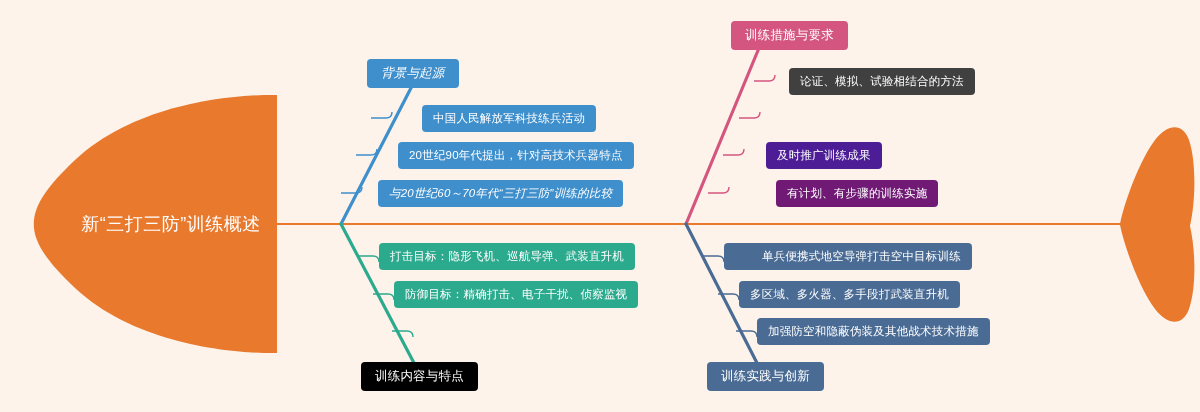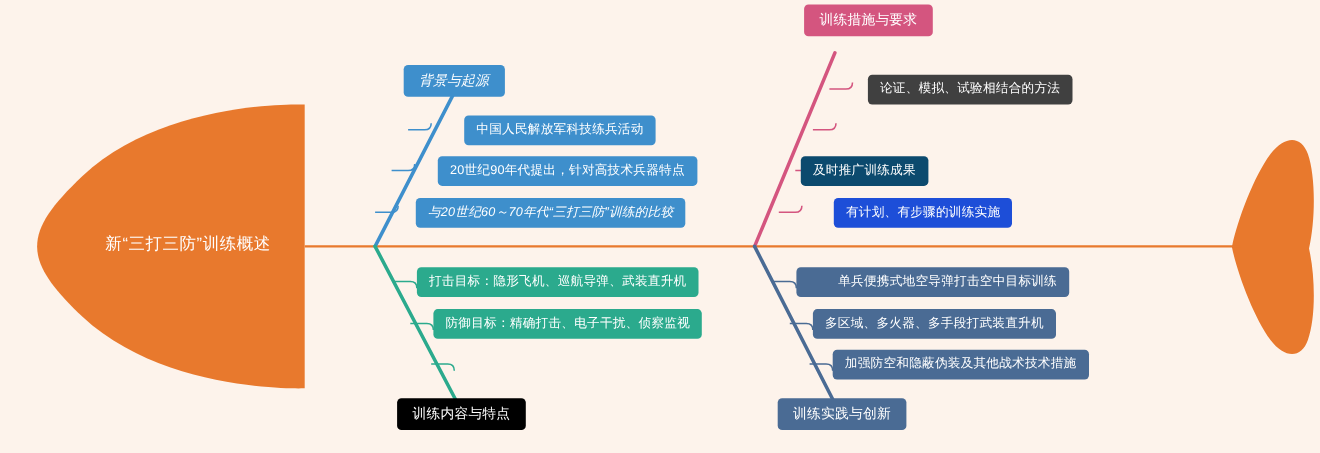--- a/index.html
+++ b/index.html
@@ -45,21 +45,21 @@
     font-size: 12.5px;
     padding: 0 14px;
   }
   .center-label {
     position: absolute;
     left: 56px;
     top: 212px;
     width: 230px;
     text-align: center;
     color: #ffffff;
-    font-size: 15px;
+    font-size: 18px;
     letter-spacing: 0.5px;
     white-space: nowrap;
   }
 </style>
 </head>
 <body>
 
 <div id="canvas">
 
   <svg id="fishbone-svg" viewBox="0 0 1200 412">
@@ -100,28 +100,28 @@
   <div class="center-label">新“三打三防”训练概述</div>
 
   <div class="node header" style="left:367px; top:59px; background:#3e8fcc;font-style:italic;">背景与起源</div>
 
   <div class="node" style="left:422px; top:105px; background:#3e8fcc;">中国人民解放军科技练兵活动</div>
 
   <div class="node" style="left:398px; top:142px; background:#3e8fcc;">20世纪90年代提出，针对高技术兵器特点</div>
 
   <div class="node" style="left:378px; top:180px; background:#3e8fcc;font-style:italic;">与20世纪60～70年代“三打三防”训练的比较</div>
 
-  <div class="node header" style="left:731px; top:4px; background:#d4557f;">训练措施与要求</div>
+  <div class="node header" style="left:731px; top:21px; background:#d4557f;">训练措施与要求</div>
 
   <div class="node" style="left:789px; top:68px; background:#404040;">论证、模拟、试验相结合的方法</div>
 
 
-  <div class="node" style="left:728px; top:142px; background:#0c4a6e;">及时推广训练成果</div>
+  <div class="node" style="left:766px; top:142px; background:#4c1d95;">及时推广训练成果</div>
 
-  <div class="node" style="left:758px; top:180px; background:#1d4ed8;">有计划、有步骤的训练实施</div>
+  <div class="node" style="left:776px; top:180px; background:#701a75;">有计划、有步骤的训练实施</div>
 
   <div class="node" style="left:379px; top:243px; background:#2baa8d;">打击目标：隐形飞机、巡航导弹、武装直升机</div>
 
   <div class="node" style="left:394px; top:281px; background:#2baa8d;">防御目标：精确打击、电子干扰、侦察监视</div>
 
 
   <div class="node header" style="left:361px; top:362px; background:#000000;">训练内容与特点</div>
 
   <div class="node" style="left:724px; top:243px; background:#4a6b94;padding-left:38px;">单兵便携式地空导弹打击空中目标训练</div>
 

